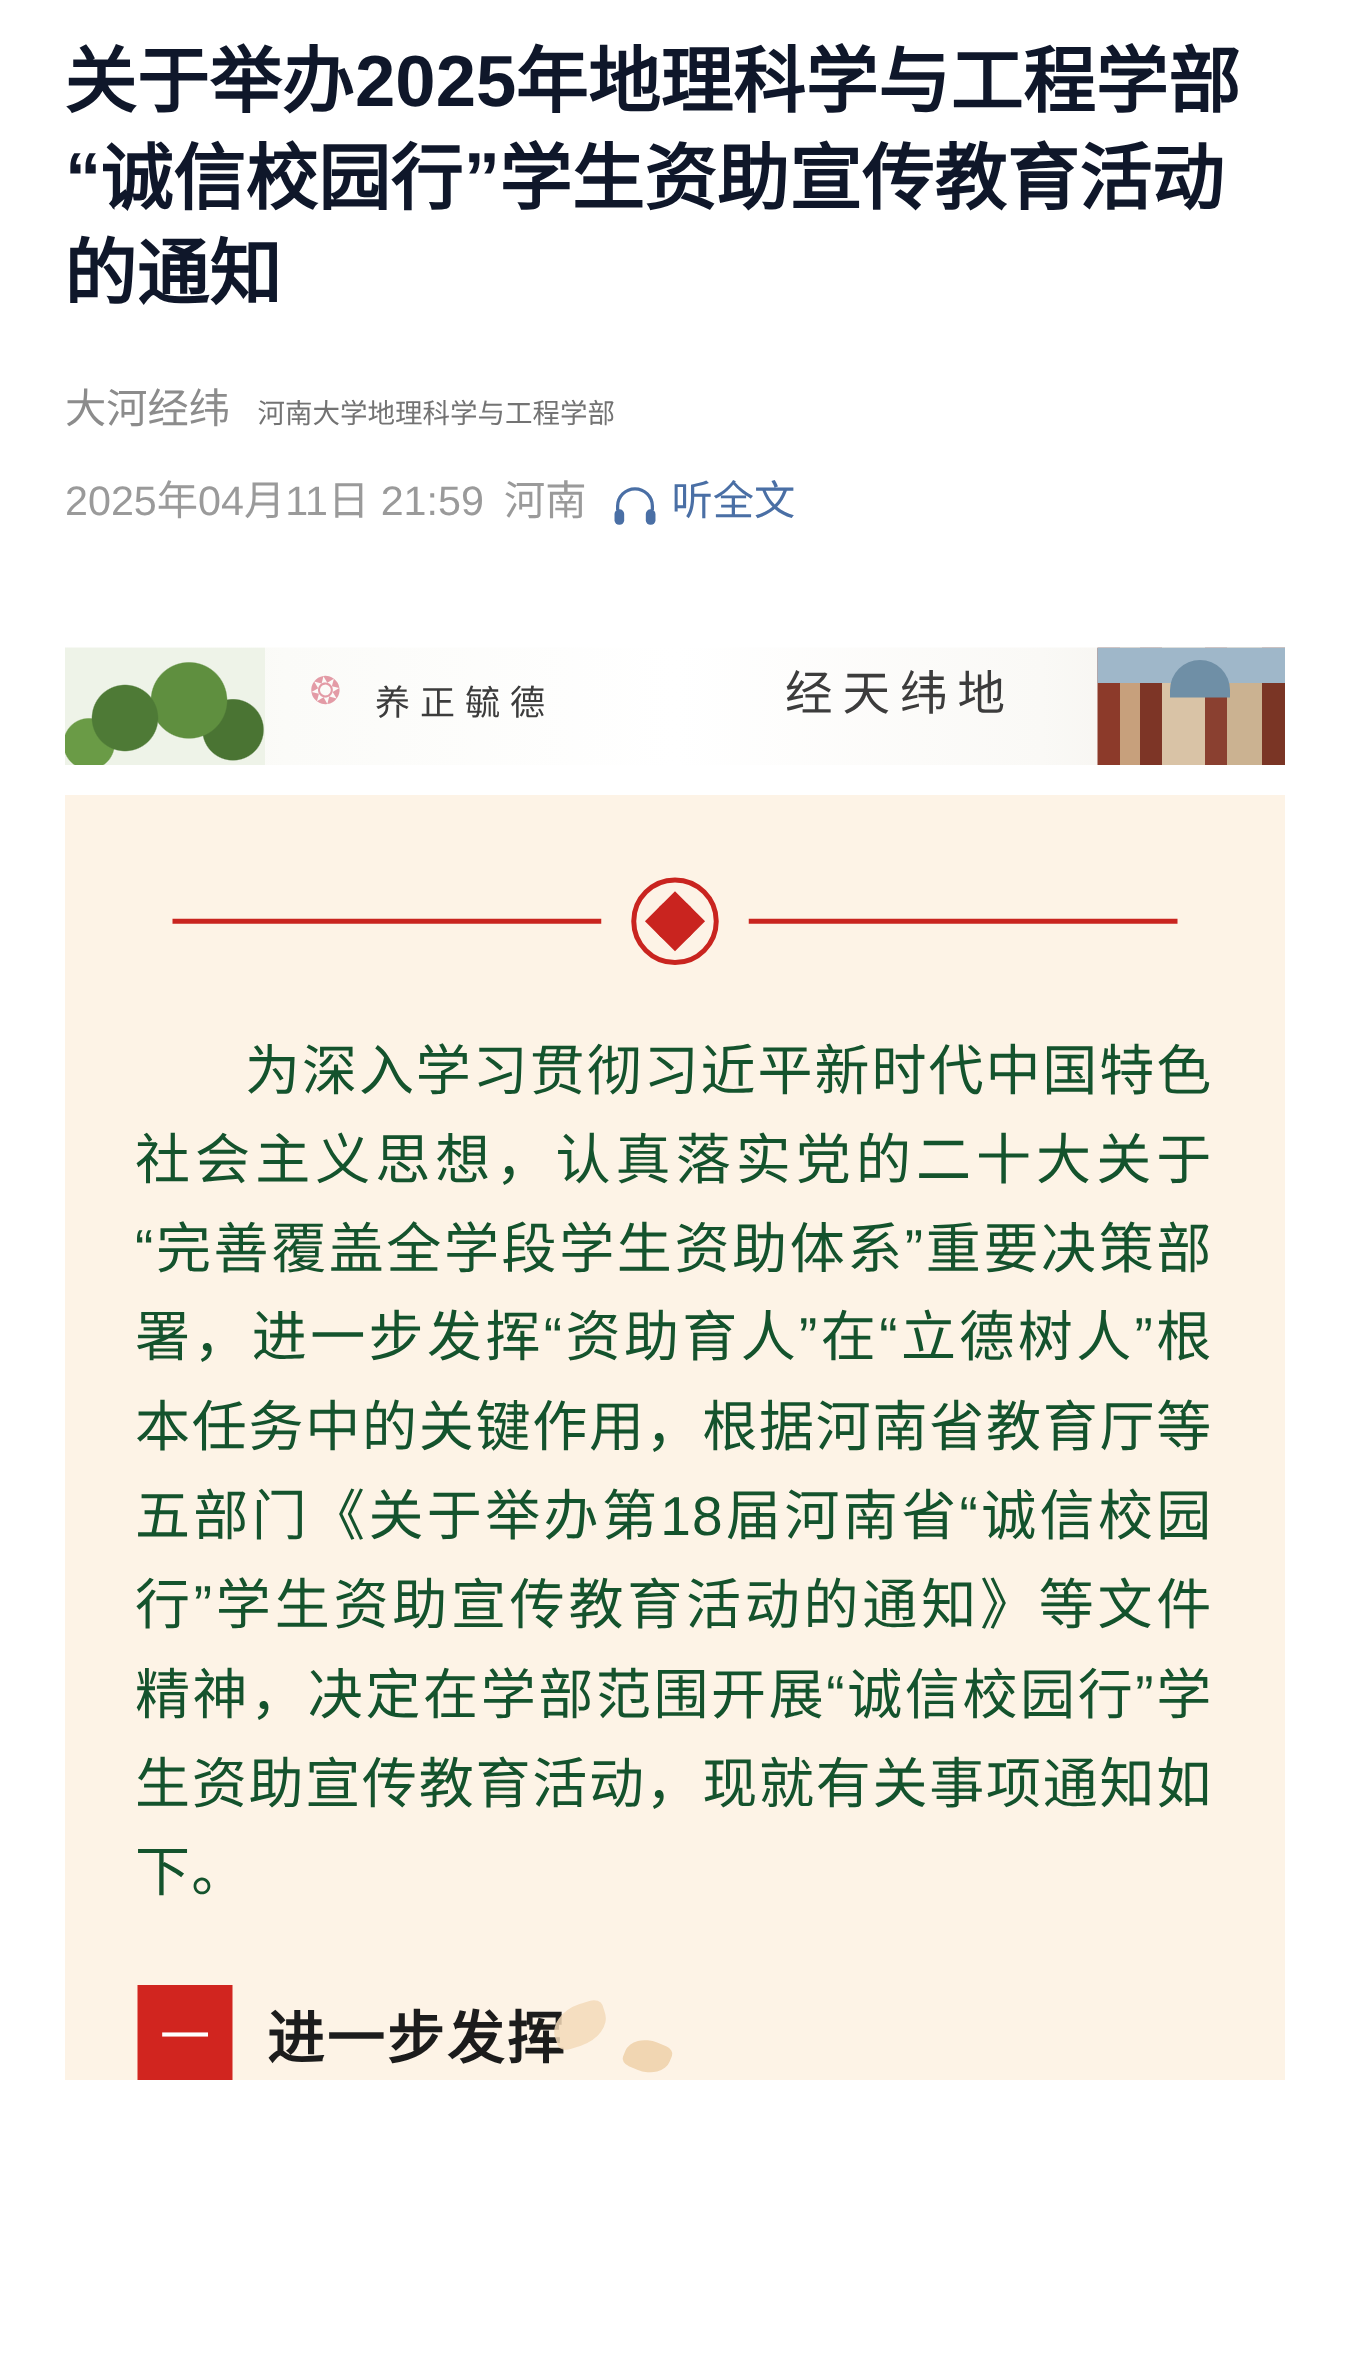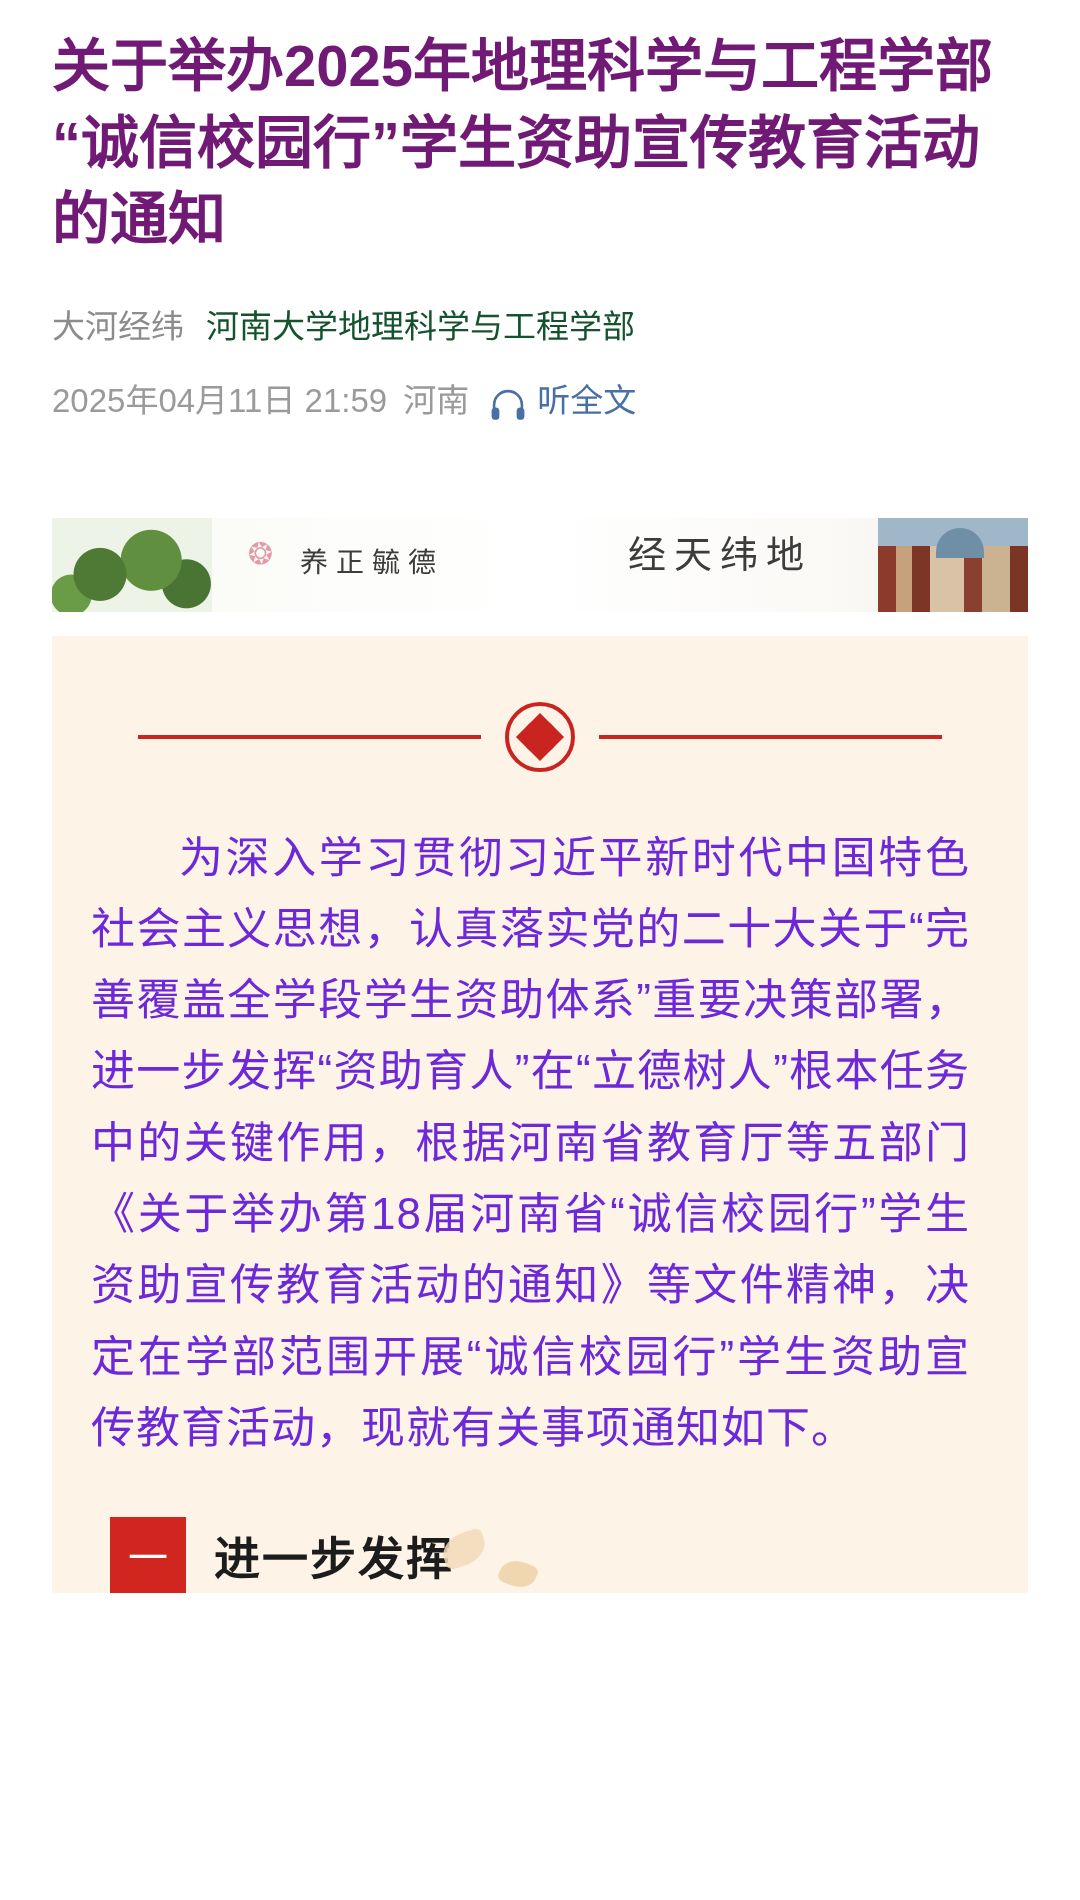--- a/index.html
+++ b/index.html
@@ -20,39 +20,39 @@
 
   
   .article-header {
     padding: 28px 52px 0 52px;
   }
 
   .article-title {
     font-size: 58px;
     line-height: 1.32;
     font-weight: 700;
-    color: #701a75;
+    color: #0f172a;
     letter-spacing: 0px;
     margin-bottom: 42px;
   }
 
   .byline {
     display: flex;
     align-items: baseline;
     gap: 22px;
     margin-bottom: 26px;
     margin-top: 24px;
   }
   .byline .author {
     font-size: 33px;
     color: #8c8c8c;
   }
   .byline .source {
-    font-size: 33px;
-    color: #14532d;
+    font-size: 22px;
+    color: #737373;
   }
 
   .meta-row {
     display: flex;
     align-items: center;
     gap: 16px;
     margin-bottom: 10px;
   }
   .meta-row .date,
   .meta-row .region {
@@ -176,22 +176,22 @@
     transform: translate(-50%, -50%) rotate(45deg);
     border-radius: 50% 0 50% 0;
   }
   .emblem::after {
     transform: translate(-50%, -50%) rotate(-45deg);
   }
 
   .notice-text {
     font-size: 44px;
     line-height: 1.62;
-    color: #6d28d9;
-    padding: 0 58px 0 39px;
+    color: #14532d;
+    padding: 0 58px 0 56px;
     text-align: justify;
     letter-spacing: 1px;
     text-indent: 88px;
   }
 
   
   .section-heading {
     display: flex;
     align-items: center;
     gap: 28px;

